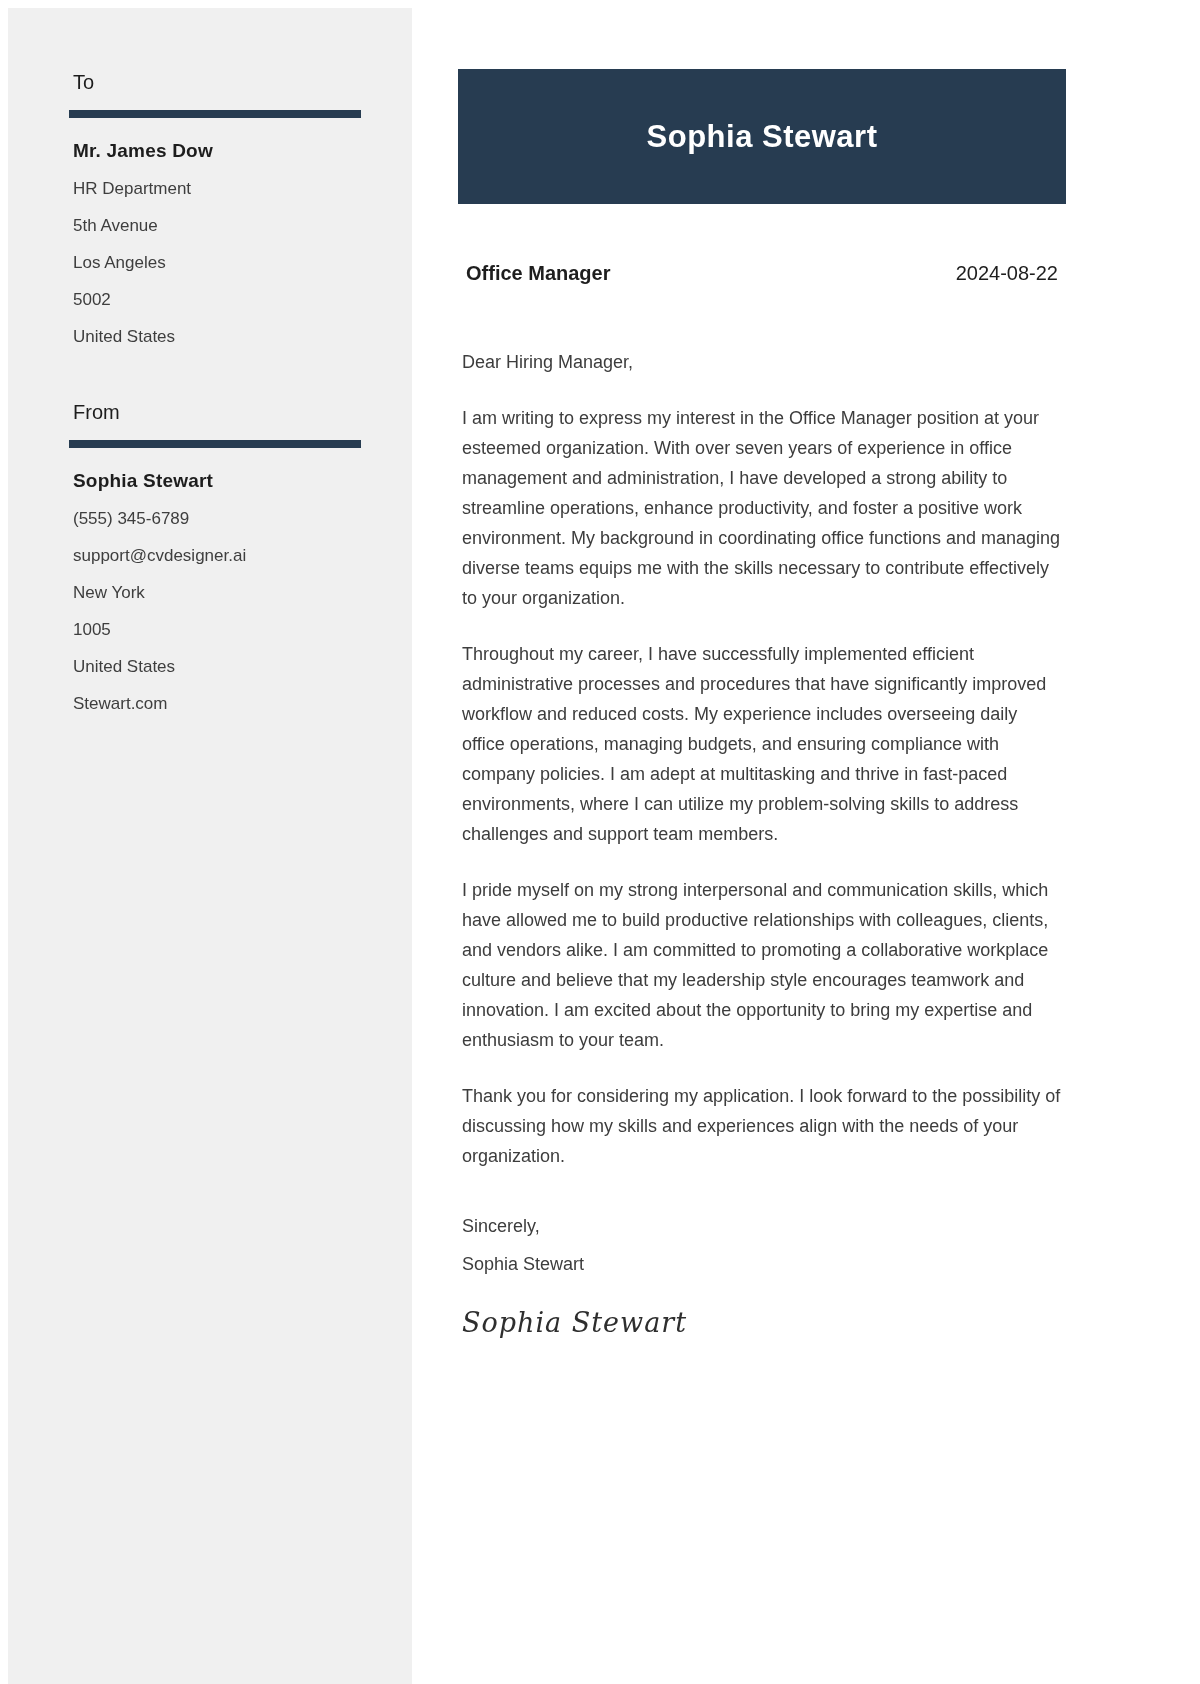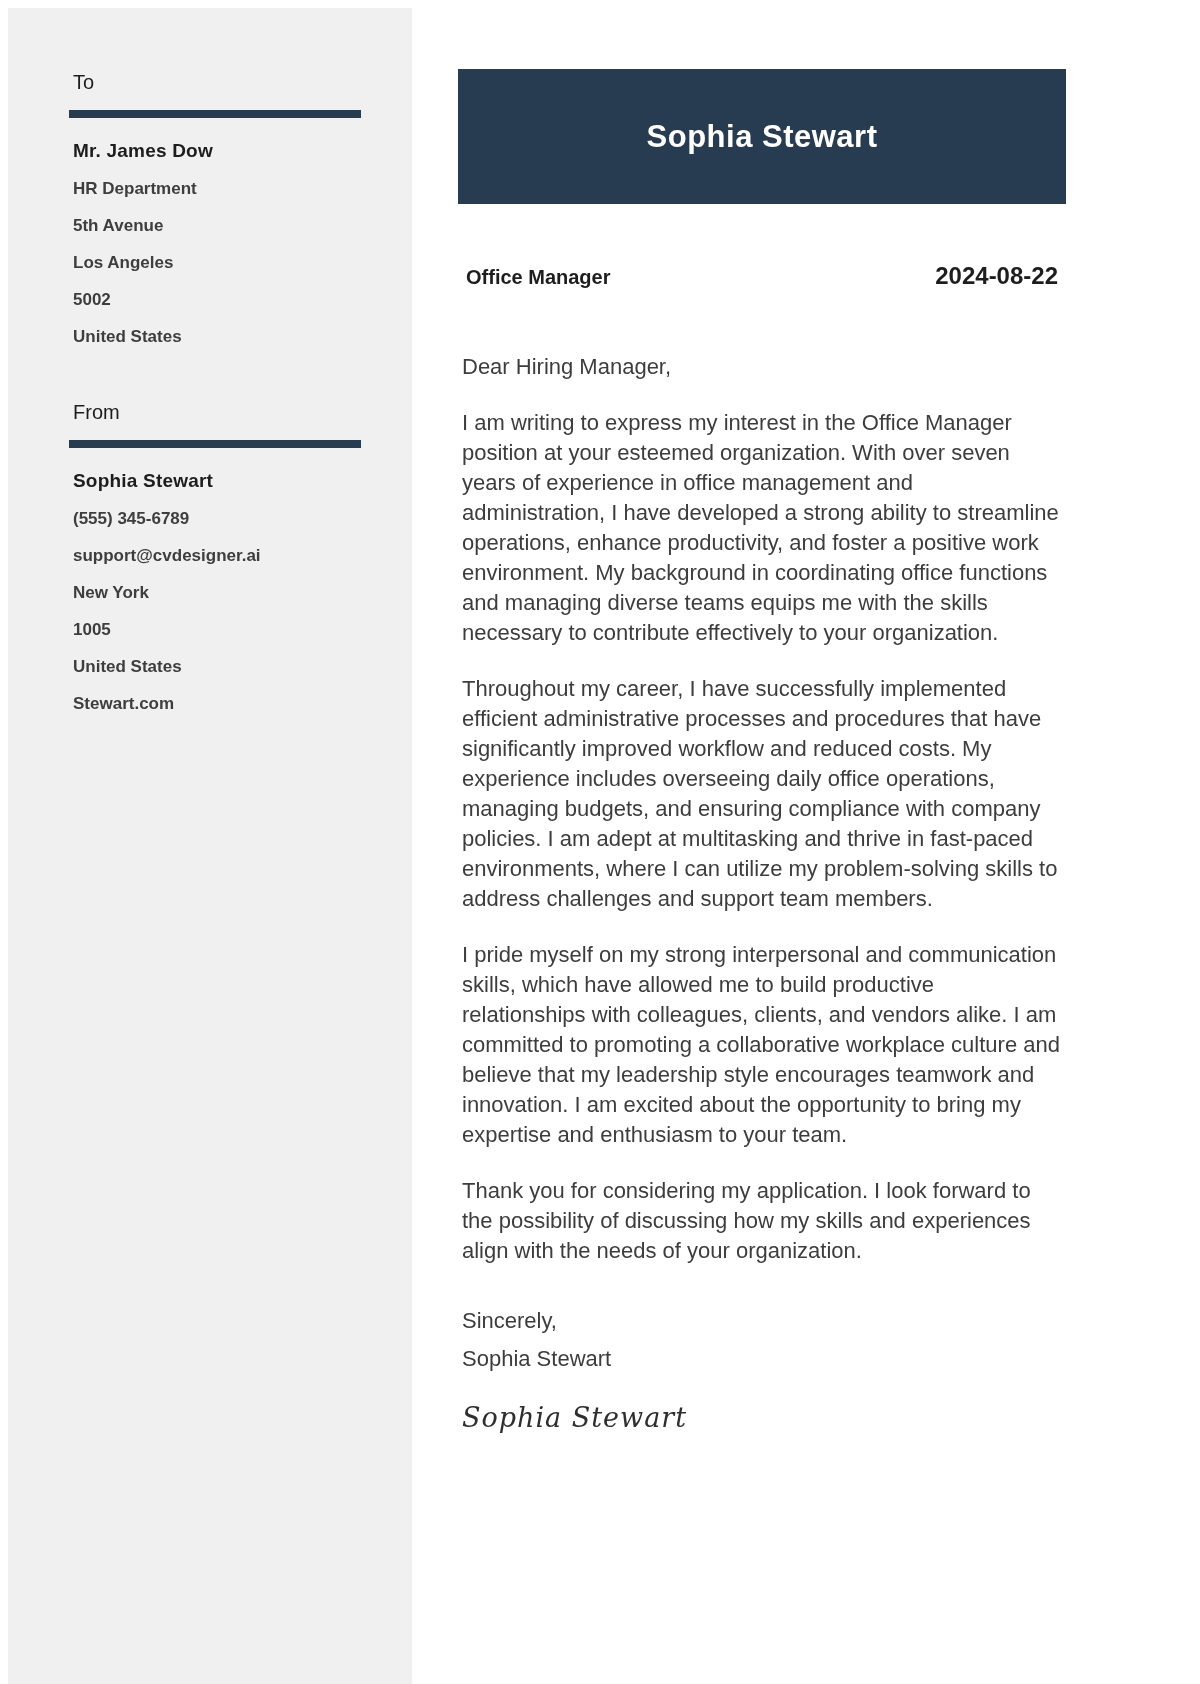--- a/index.html
+++ b/index.html
@@ -38,21 +38,21 @@
   .addr-name {
     font-size: 19px;
     font-weight: 700;
     color: #1d1d1d;
     line-height: 30px;
     letter-spacing: 0.2px;
     margin-top: 8px;
   }
   .addr-line {
     font-size: 17px;
-    font-weight: 700;
+    font-weight: 400;
     color: #3e3e3e;
     line-height: 29px;
   }
 
   
   .main {
     position: absolute;
     left: 446px;
     top: 0;
     width: 616px;
@@ -76,27 +76,27 @@
     display: flex;
     justify-content: space-between;
     align-items: baseline;
   }
   .job-title {
     font-size: 20px;
     font-weight: 700;
     color: #1e1e1e;
   }
   .letter-date {
-    font-size: 24px;
-    font-weight: 700;
+    font-size: 20px;
+    font-weight: 400;
     color: #1e1e1e;
   }
   .salutation { margin-top: 50px; }
   .para, .salutation, .closing, .signer {
-    font-size: 22px;
+    font-size: 18px;
     color: #3d3d3d;
     line-height: 30px;
   }
   .para { margin-top: 18px; }
   .closing { margin-top: 32px; }
   .signature {
     margin-top: 20px;
     font-family: "DejaVu Serif", serif;
     font-style: italic;
     font-size: 27px;

